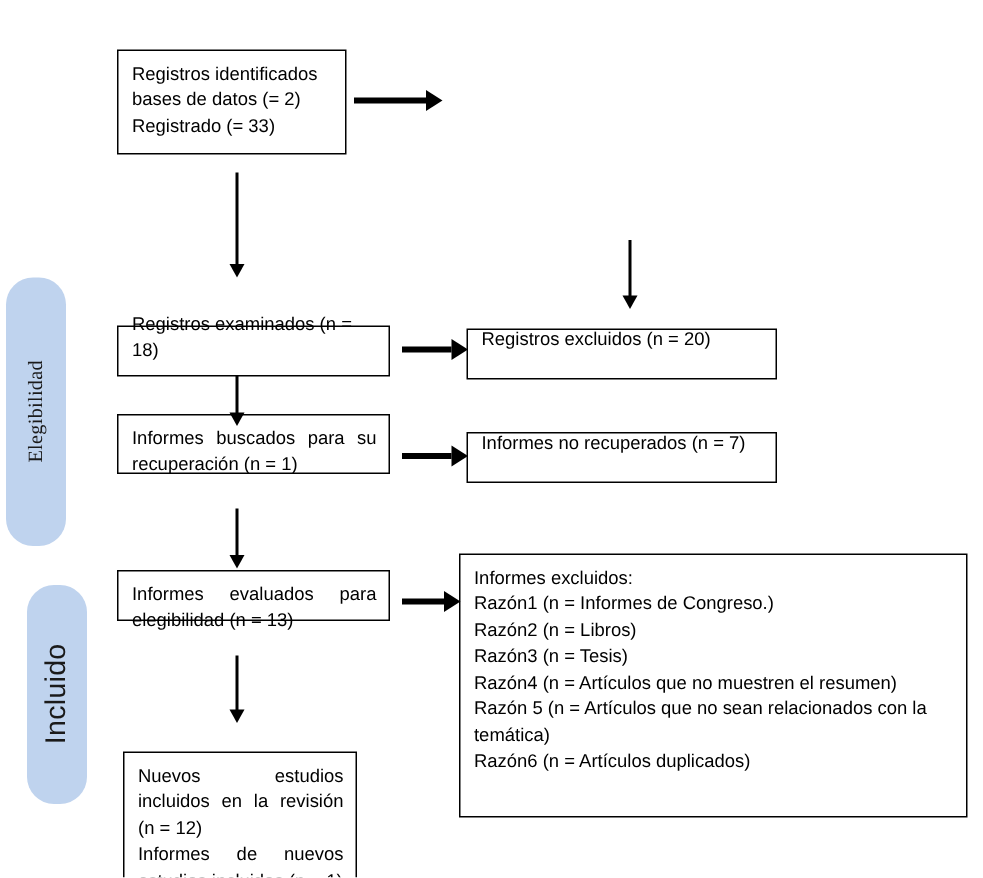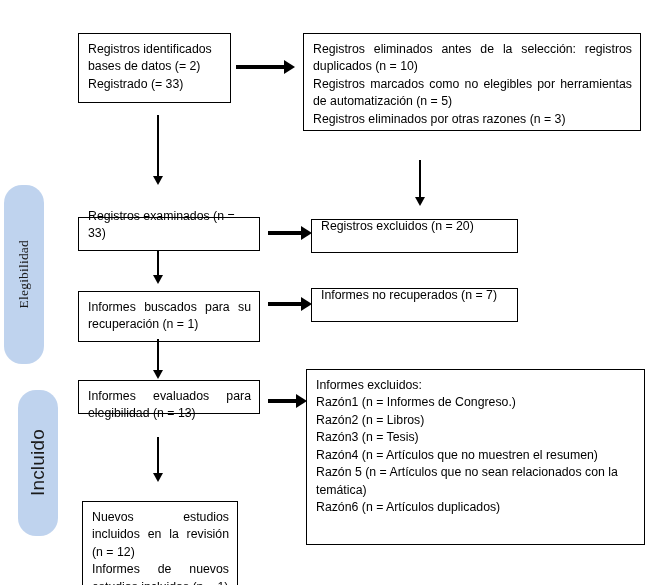--- a/index.html
+++ b/index.html
@@ -71,21 +71,21 @@
   }
   .justify .box-text { text-align: justify; text-align-last: left; }
   .left .box-text { text-align: left; }
 
   #box-identified      { left: 78px;  top: 33px;  width: 153px; height: 70px; }
   #box-removed         { left: 303px; top: 33px;  width: 338px; height: 98px; }
   #box-screened        { left: 78px;  top: 217px; width: 182px; height: 31px;
                          display: flex; align-items: center; }
   #box-excluded        { left: 311px; top: 219px; width: 207px; height: 21px;
                          display: flex; align-items: center; }
-  #box-sought          { left: 78px;  top: 291px; width: 182px; height: 51px; }
+  #box-sought          { left: 78px;  top: 276px; width: 182px; height: 40px; }
   #box-notretrieved    { left: 311px; top: 288px; width: 207px; height: 32px;
                          display: flex; align-items: center; }
   #box-assessed        { left: 78px;  top: 380px; width: 182px; height: 30px; }
   #box-reports-excluded{ left: 306px; top: 369px; width: 339px; height: 176px; }
   #box-included-new    { left: 82px;  top: 501px; width: 156px; height: 116px; }
 
   
   .conn {
     position: absolute;
     background: #000000;
@@ -151,28 +151,23 @@
   <div class="phase-pill" id="pill-included">
     <span class="pill-label">Incluido</span>
   </div>
 
   <div class="flow-box left" id="box-identified">
     <span class="box-text">Registros identificados
 bases de datos (= 2)
 Registrado (= 33)</span>
   </div>
 
-  <div class="flow-box justify" id="box-removed">
-    <span class="box-text">Registros eliminados antes de la selección: registros duplicados (n = 10)
-Registros marcados como no elegibles por herramientas de automatización (n = 5)
-Registros eliminados por otras razones (n = 3)</span>
-  </div>
 
   <div class="flow-box left" id="box-screened">
-    <span class="box-text">Registros examinados (n = 33)</span>
+    <span class="box-text">Registros examinados (n = 18)</span>
   </div>
 
   <div class="flow-box left" id="box-excluded">
     <span class="box-text">Registros excluidos (n = 20)</span>
   </div>
 
   <div class="flow-box justify" id="box-sought">
     <span class="box-text">Informes buscados para su recuperación (n = 1)</span>
   </div>
 

